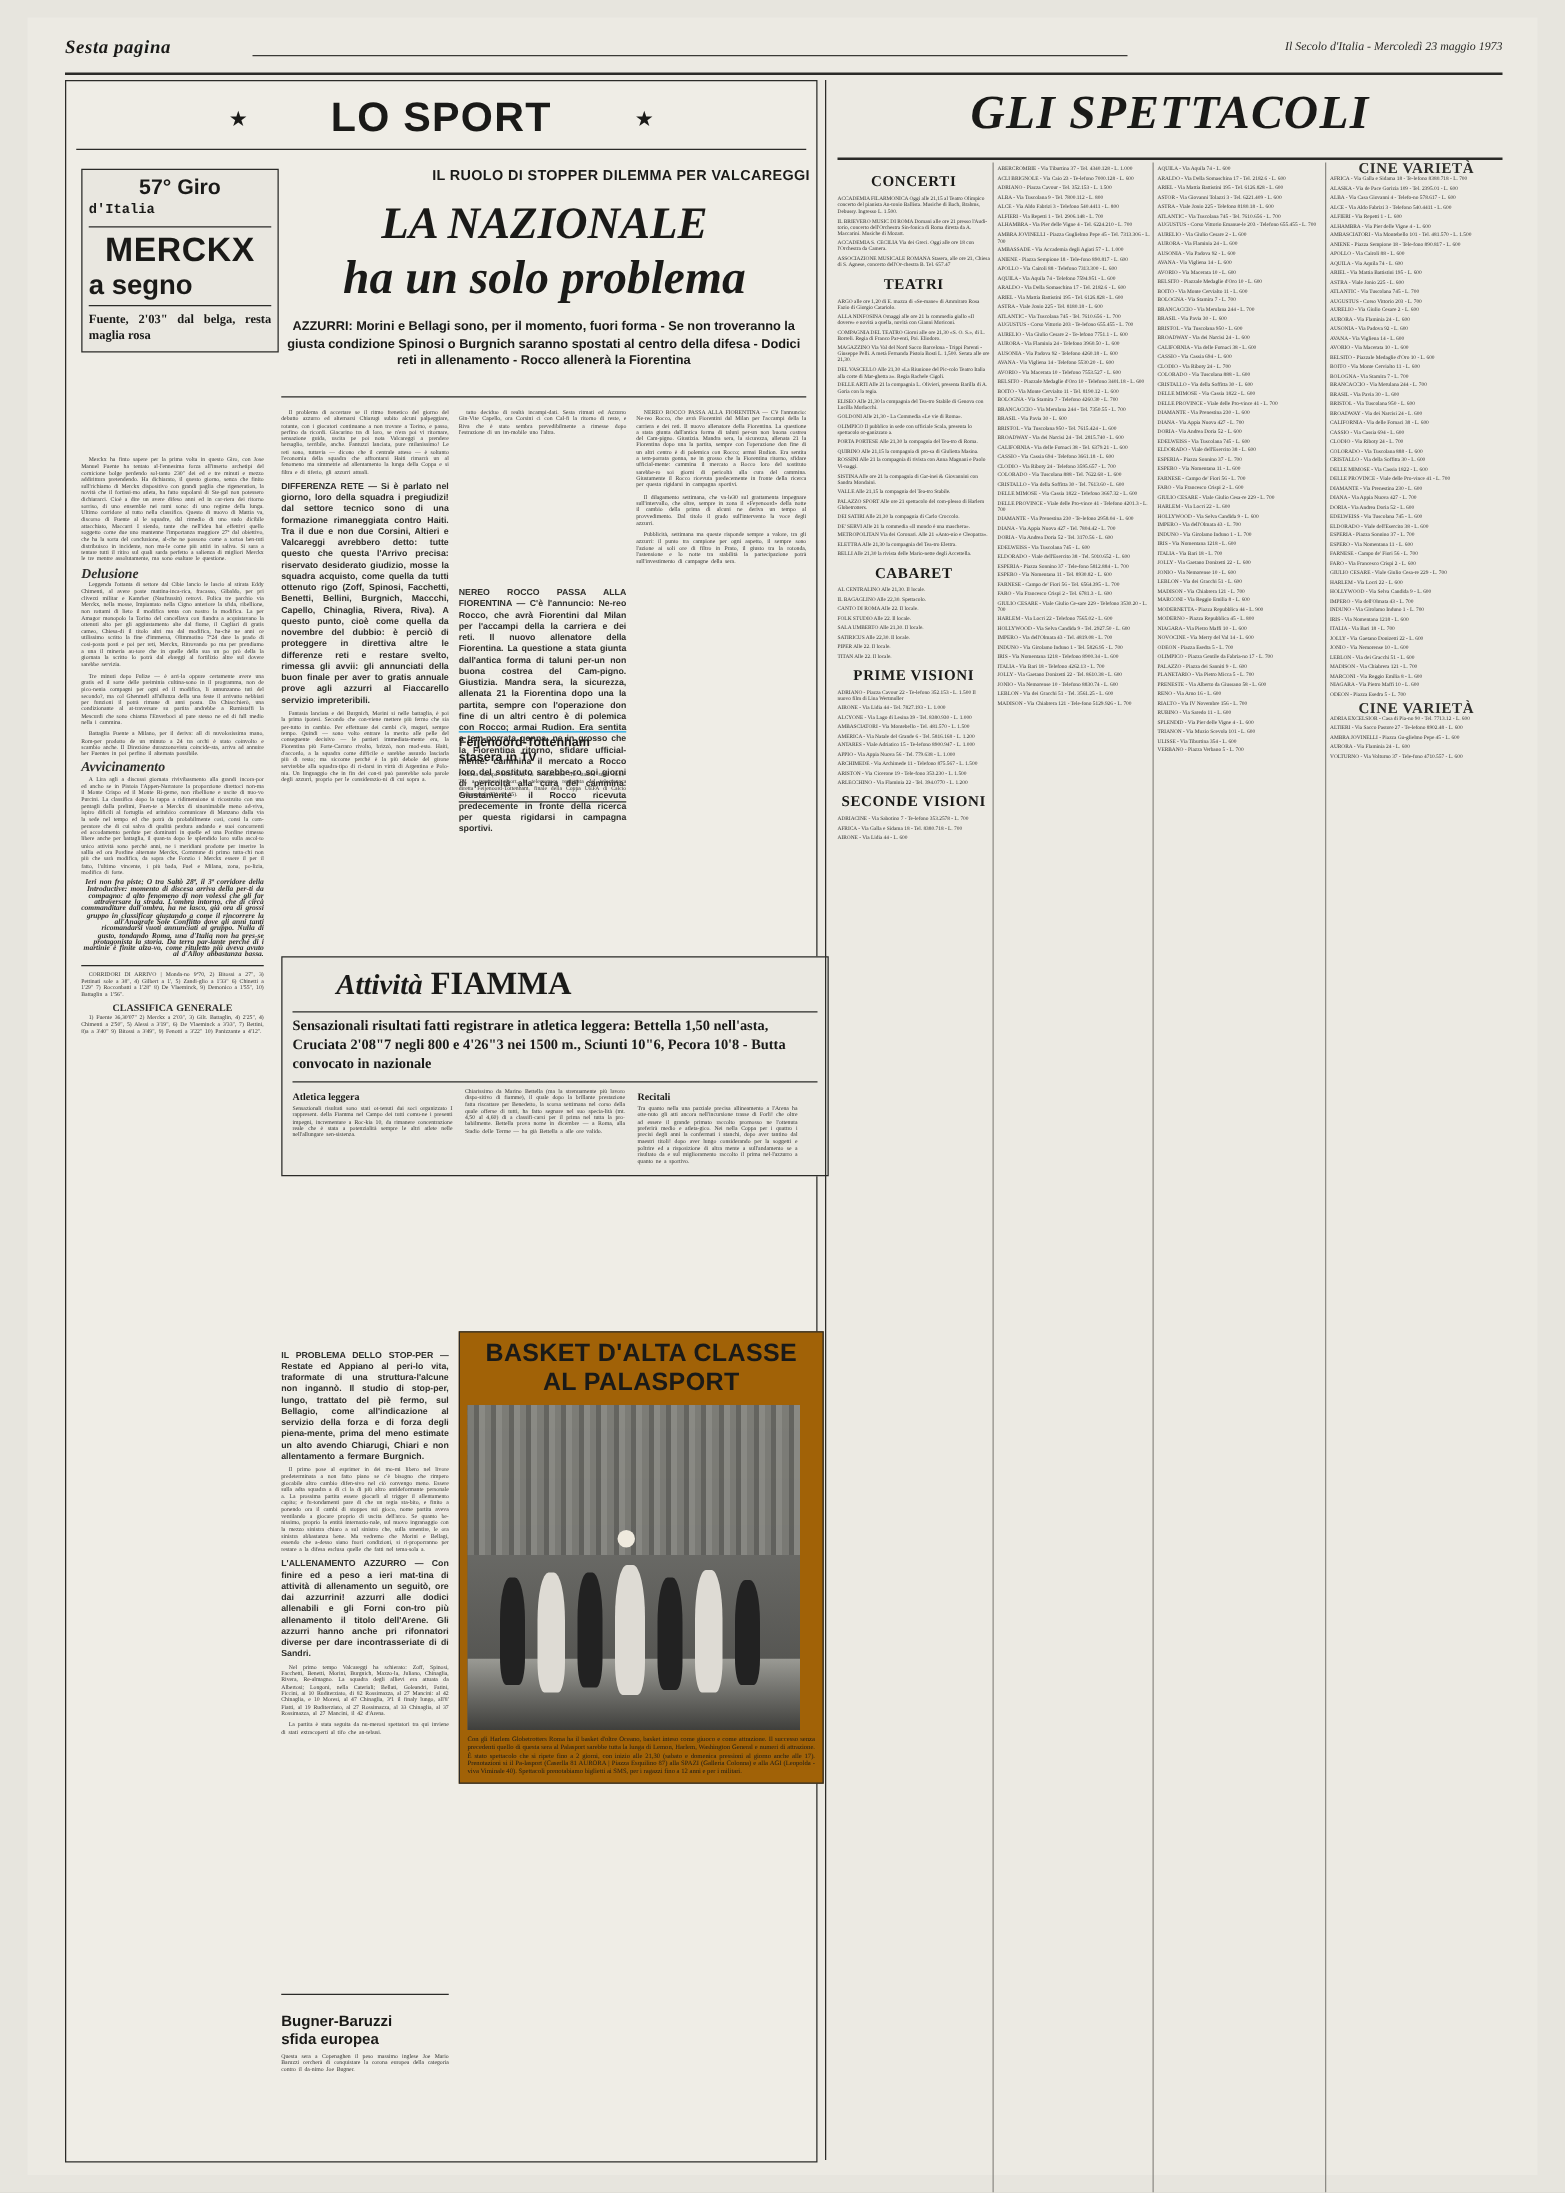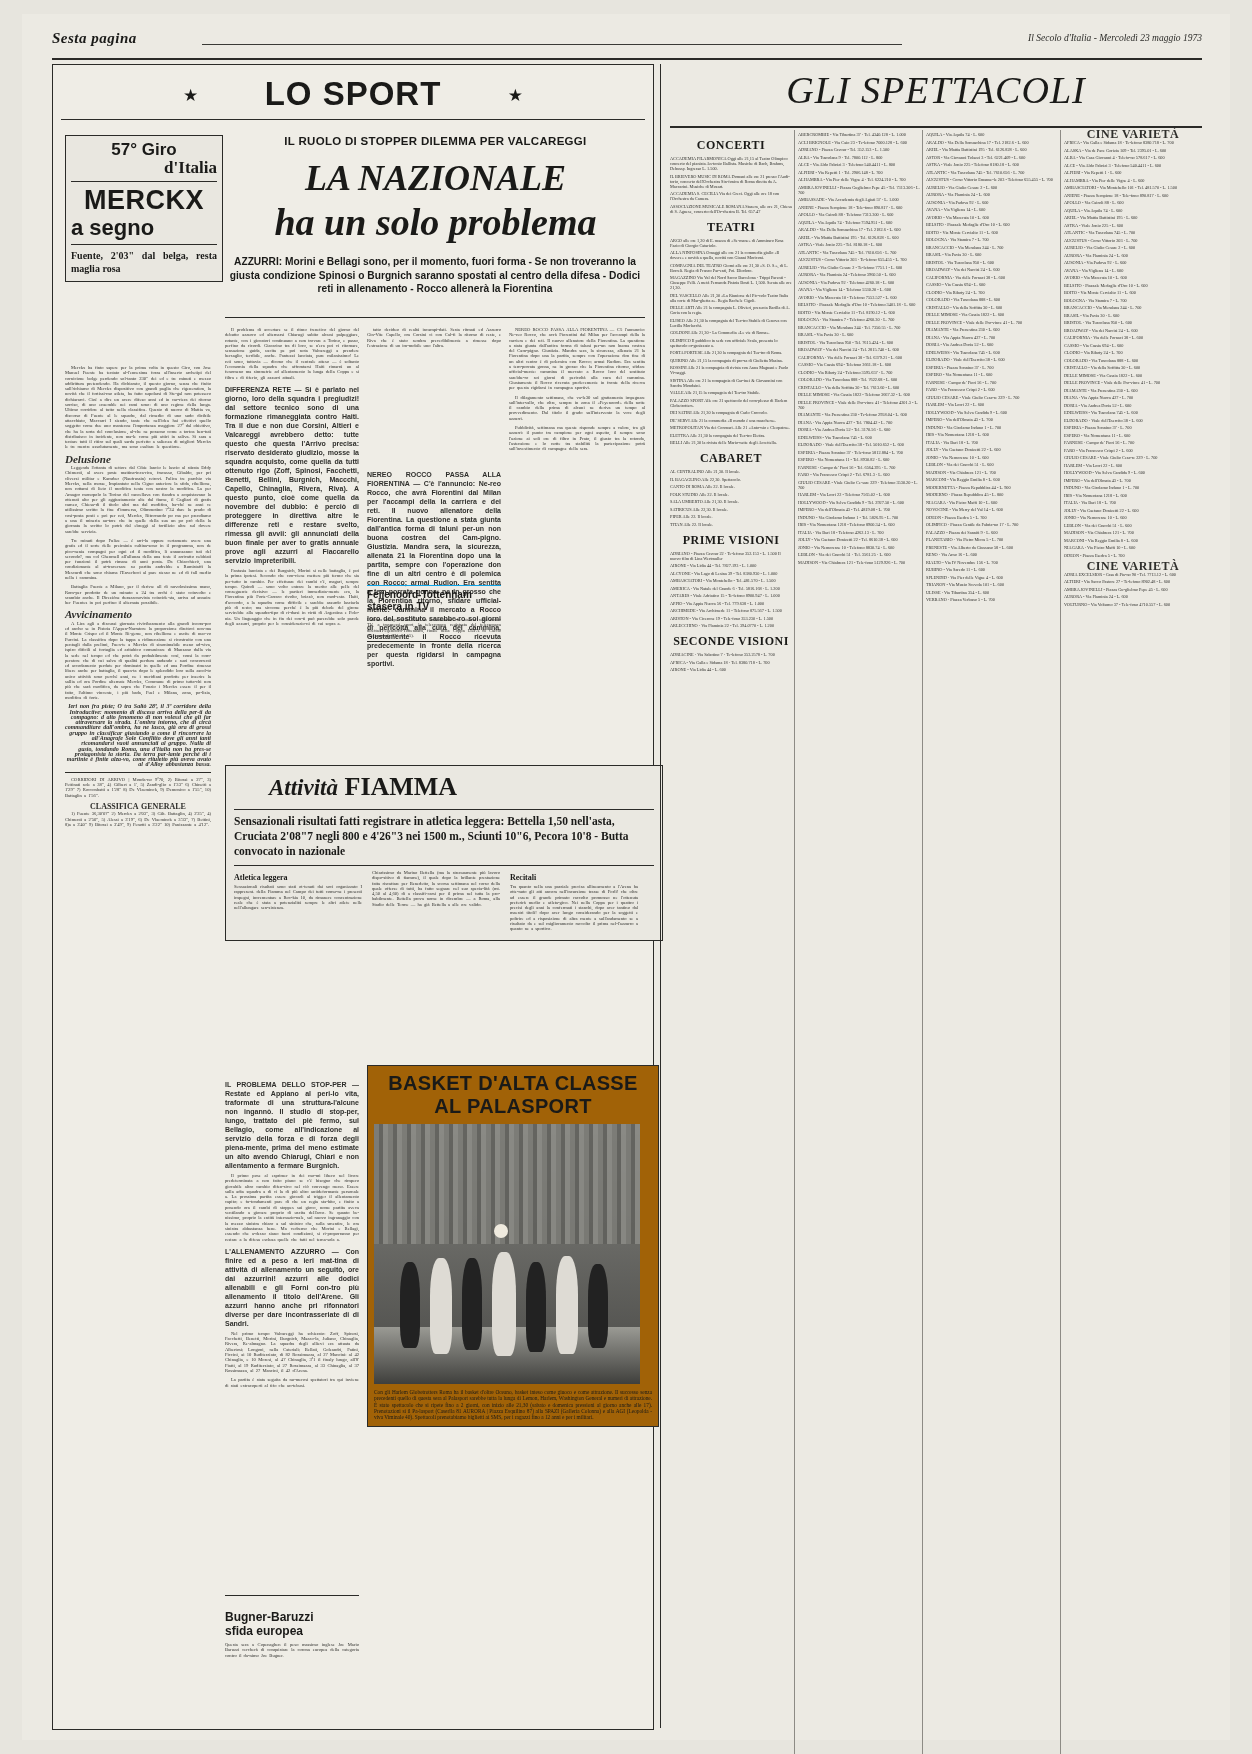--- a/index.html
+++ b/index.html
@@ -19,30 +19,30 @@
   .left-block{position:absolute;left:30px;top:50px;width:600px;height:1664px;border:1.5px solid #2b2b28;background:#efede6;}
   .right-block{position:absolute;left:648px;top:50px;width:532px;height:1664px;}
   .vrule{position:absolute;left:638px;top:50px;width:1px;height:1664px;background:#2b2b28;}
 
   
   .sport-head{position:absolute;left:8px;top:8px;width:584px;height:46px;border-bottom:1.5px solid #2b2b28;}
   .sport-title{position:absolute;left:0;right:0;top:2px;text-align:center;font-family:"Liberation Sans",sans-serif;font-weight:bold;font-size:33px;letter-spacing:1px;}
   .star{position:absolute;top:12px;font-size:17px;}
   .star.l{left:122px;}
   .star.r{right:122px;}
-  .kicker{position:absolute;left:170px;top:70px;width:425px;text-align:center;font-family:"Liberation Sans",sans-serif;font-weight:bold;font-size:11.5px;letter-spacing:.3px;}
+  .kicker{position:absolute;left:170px;top:70px;width:425px;text-align:right;font-family:"Liberation Sans",sans-serif;font-weight:bold;font-size:11.5px;letter-spacing:.3px;}
   .headline1{position:absolute;left:170px;top:90px;width:425px;text-align:center;font-family:"Liberation Serif",serif;font-weight:bold;font-style:italic;font-size:36px;line-height:46px;}
   .headline2{position:absolute;left:170px;top:136px;width:425px;text-align:center;font-family:"Liberation Serif",serif;font-weight:bold;font-style:italic;font-size:38px;line-height:42px;}
   .subdeck{position:absolute;left:172px;top:190px;width:420px;text-align:center;font-family:"Liberation Sans",sans-serif;font-weight:bold;font-size:10.2px;line-height:13.5px;}
   .deck-rule{position:absolute;left:172px;top:252px;width:420px;height:1px;background:#2b2b28;}
 
   
   .giro-box{position:absolute;left:12px;top:70px;width:146px;border:1px solid #2b2b28;background:#e9e7e0;padding:4px 5px 6px 5px;}
   .giro-t1{text-align:center;font-family:"Liberation Sans",sans-serif;font-weight:bold;font-size:17px;line-height:19px;}
-  .giro-t2{text-align:right;font-family:Liberation Serif, serif;font-weight:bold;font-size:17px;line-height:18px;}
+  .giro-t2{text-align:left;font-family:Liberation Mono, monospace;font-weight:bold;font-size:11px;line-height:18px;}
   .giro-rule{height:1px;background:#2b2b28;margin:4px 0 4px 0;}
   .giro-merckx{text-align:center;font-family:"Liberation Sans",sans-serif;font-weight:bold;font-size:27px;line-height:29px;letter-spacing:.5px;}
   .giro-seg{font-family:"Liberation Sans",sans-serif;font-weight:bold;font-size:22px;line-height:25px;}
   .giro-sub{margin-top:5px;font-size:10px;font-weight:bold;line-height:12.5px;text-align:justify;}
 
   .colA{position:absolute;left:12px;top:300px;width:146px;}
   .micro{font-size:4.6px;line-height:5.3px;text-align:justify;color:#2f2f2c;
     word-spacing:1px;}
   .micro p{margin:0 0 4px 0;text-indent:6px;}
   .sechead{font-family:"Liberation Serif",serif;font-weight:bold;font-style:italic;font-size:11px;margin:7px 0 3px 0;}
@@ -80,21 +80,21 @@
   .photo .floor{position:absolute;left:0;bottom:0;width:100%;height:22%;background:linear-gradient(180deg,#9a9a94,#3f3f3c);}
   .photo .fig{position:absolute;background:#222;border-radius:40% 40% 25% 25%;}
   .photo .fig.light{background:#dedbd4;}
   .cap{font-size:5.3px;line-height:6.3px;text-align:justify;margin-top:5px;}
 
   
   .bugner{position:absolute;left:172px;top:1530px;width:134px;border-top:1px solid #2b2b28;padding-top:14px;}
   .bugner-t{font-family:"Liberation Sans",sans-serif;font-weight:bold;font-size:12px;line-height:14px;}
 
   
-  .spett-title{position:absolute;left:0;top:4px;width:532px;text-align:center;font-family:"Liberation Serif",serif;font-weight:normal;font-style:italic;font-size:38px;letter-spacing:1px;}
+  .spett-title{position:absolute;left:0;top:4px;width:532px;text-align:center;font-family:"Liberation Serif",serif;font-weight:bold;font-style:italic;font-size:38px;letter-spacing:1px;}
   .spett-rule{position:absolute;left:0;top:62px;width:532px;height:1.5px;background:#2b2b28;}
 
   .sc{position:absolute;top:68px;}
   .sc1{left:0;width:122px;}
   .sc2{left:128px;width:122px;}
   .sc3{left:256px;width:132px;}
   .sc4{left:394px;width:138px;}
   .scv{position:absolute;top:66px;width:1px;height:1648px;background:#8d8b85;}
 
   .cathead{font-family:"Liberation Serif",serif;font-weight:bold;font-size:12px;text-align:center;letter-spacing:.5px;margin:6px 0 3px 0;}

